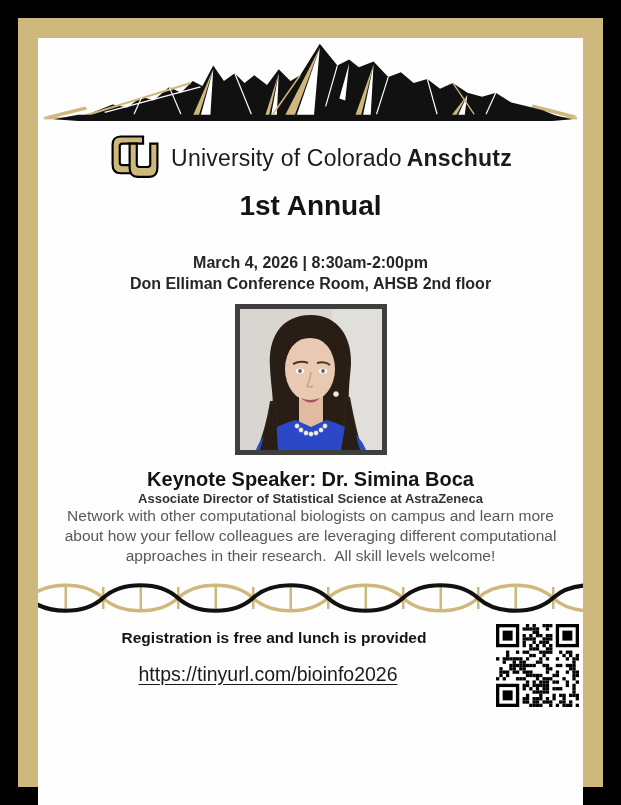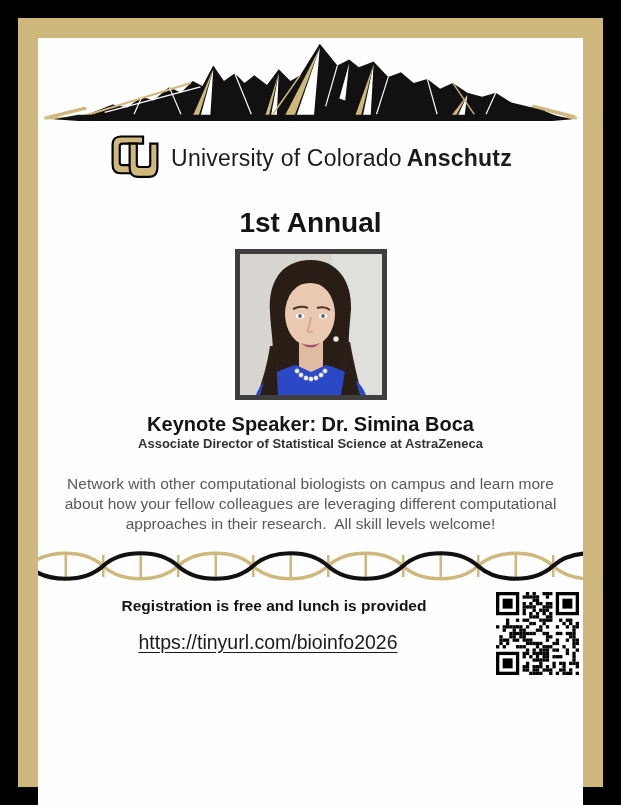--- a/index.html
+++ b/index.html
@@ -16,40 +16,40 @@
     position:relative;
   }
   .mountains{width:545px;height:88px;flex:none;}
   .brand-row{
     display:flex;align-items:center;gap:10px;margin-top:7px;height:50px;flex:none;
   }
   .cu-logo{width:52px;height:50px;}
   .brand-text{font-size:23px;color:#1b1b1b;letter-spacing:.2px;}
   .brand-text .campus{font-weight:bold;margin-left:5px;}
   .title{
-    margin-top:24px;text-align:center;font-weight:bold;color:#141414;
+    margin-top:7px;text-align:center;font-weight:bold;color:#141414;
     font-size:28px;line-height:32px;
   }
   .when-where{
     margin-top:30px;text-align:center;font-weight:bold;color:#262626;
     font-size:16px;line-height:21px;
   }
   .photo-box{
     margin-top:10px;width:152px;height:151px;border:5px solid #3f3f3f;
     background:#d9d6d2;flex:none;
   }
   .photo-box svg{display:block;}
   .keynote-heading{
     margin-top:13px;font-weight:bold;font-size:20px;color:#141414;text-align:center;
   }
   .keynote-subtitle{
     margin-top:0;font-weight:bold;font-size:13px;color:#333;text-align:center;
   }
   .description{
-    margin-top:23px;text-align:center;color:#58595B;
+    text-align:center;color:#58595B;
     font-size:15.5px;line-height:20px;
   }
   .description span{display:block;white-space:pre;}
   .dna{margin-top:15px;width:545px;height:34px;flex:none;}
   .footer{
     margin-top:9px;width:100%;position:relative;height:90px;flex:none;
   }
   .footer-text{
     width:100%;padding-right:85px;text-align:center;
   }
@@ -104,20 +104,24 @@
         </svg>
         <div class="brand-text">
           <span>University of Colorado</span><span class="campus">Anschutz</span>
         </div>
       </div>
 
       <div class="title">
         <div>1st Annual</div>
       </div>
 
+      <div class="when-where">
+        <div>March 4, 2026 | 8:30am-2:00pm</div>
+        <div>Don Elliman Conference Room, AHSB 2nd floor</div>
+      </div>
 
       <div class="photo-box">
         <svg viewBox="0 0 142 141" width="142" height="141">
           <rect x="0" y="0" width="142" height="141" fill="#d9d6d2"></rect>
           <rect x="92" y="0" width="50" height="141" fill="#e4e2df" opacity="0.7"></rect>
           <path d="M71,6 C40,6 28,30 30,58 C31,82 36,96 30,118 C27,131 33,138 40,141 L104,141 C112,136 116,126 112,112 C106,92 110,72 111,55 C112,28 98,6 71,6 Z" fill="#281e16"></path>
           <path d="M30,92 C27,112 22,128 17,141 L42,141 C40,120 37,104 37,92 Z" fill="#2d221a"></path>
           <path d="M110,88 C114,110 118,126 122,141 L97,141 C102,118 105,100 104,88 Z" fill="#2d221a"></path>
           <rect x="59" y="86" width="24" height="34" fill="#e0bba2"></rect>
           <ellipse cx="70" cy="60" rx="25" ry="32" fill="#eac9b3"></ellipse>

